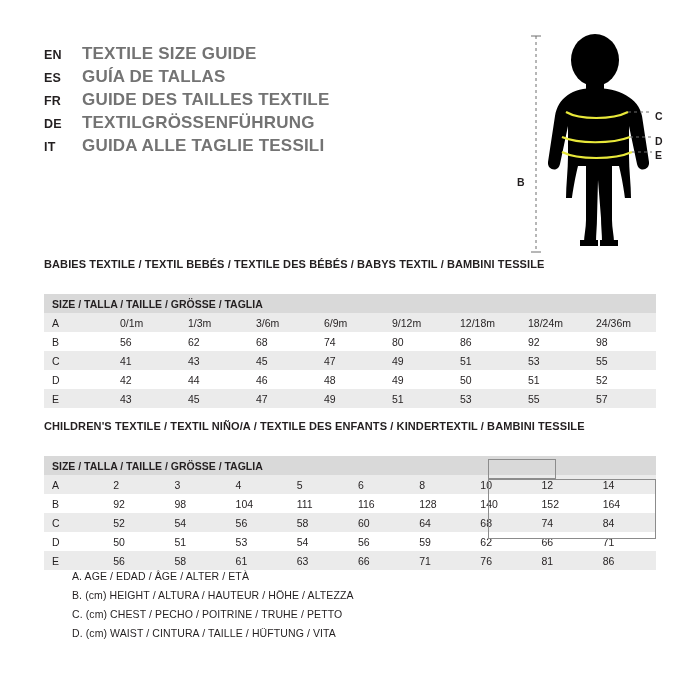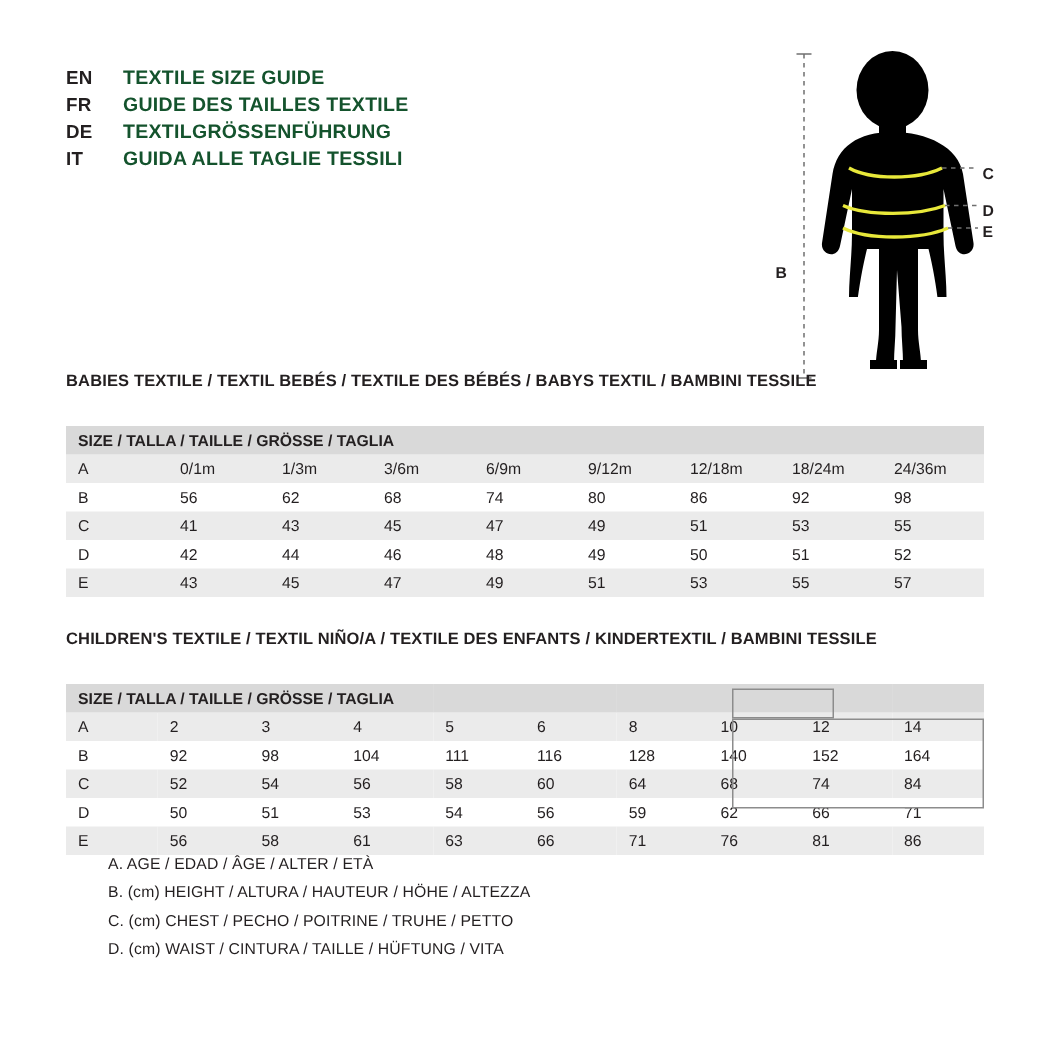--- a/index.html
+++ b/index.html
@@ -35,24 +35,24 @@
     margin-bottom: 3px;
   }
   .header-lang {
     width: 38px;
     font-size: 12.5px;
     font-weight: bold;
     letter-spacing: 0.2px;
     color: #231f20;
   }
   .header-text {
-    font-size: 13px;
+    font-size: 17px;
     font-weight: bold;
     letter-spacing: 0.2px;
-    color: #14532d;
+    color: #737373;
     white-space: nowrap;
   }
 
   
   .figure-area {
     position: absolute;
     left: 500px;
     top: 30px;
     width: 180px;
     height: 230px;
@@ -166,20 +166,24 @@
 </style>
 </head>
 <body>
 
 <div class="page">
 
   <div class="header">
     <div class="header-row">
       <span class="header-lang">EN</span>
       <span class="header-text">TEXTILE SIZE GUIDE</span>
+    </div>
+    <div class="header-row">
+      <span class="header-lang">ES</span>
+      <span class="header-text">GUÍA DE TALLAS</span>
     </div>
     <div class="header-row">
       <span class="header-lang">FR</span>
       <span class="header-text">GUIDE DES TAILLES TEXTILE</span>
     </div>
     <div class="header-row">
       <span class="header-lang">DE</span>
       <span class="header-text">TEXTILGRÖSSENFÜHRUNG</span>
     </div>
     <div class="header-row">
@@ -240,21 +244,21 @@
 
       <path d="M62 122 C 78 130, 114 130, 132 122" stroke="#e8e83a" stroke-width="2.2" fill="none"></path>
       <line x1="132" y1="122" x2="152" y2="122" stroke="#6f6f6f" stroke-width="1" stroke-dasharray="3,3"></line>
     </svg>
     <span class="figure-label-b">B</span>
     <span class="figure-label-c">C</span>
     <span class="figure-label-d">D</span>
     <span class="figure-label-e">E</span>
   </div>
 
-  <div class="section" style="top:248px;">
+  <div class="section" style="top:258px;">
     <div class="section-title">BABIES TEXTILE / TEXTIL BEBÉS / TEXTILE DES BÉBÉS / BABYS TEXTIL / BAMBINI TESSILE</div>
     <table class="size-table">
       <tbody>
           <tr class="row-head">
         <td colspan="2">SIZE / TALLA / TAILLE / GRÖSSE / TAGLIA</td>
         <td></td>
         <td></td>
         <td></td>
         <td></td>
         <td></td>

